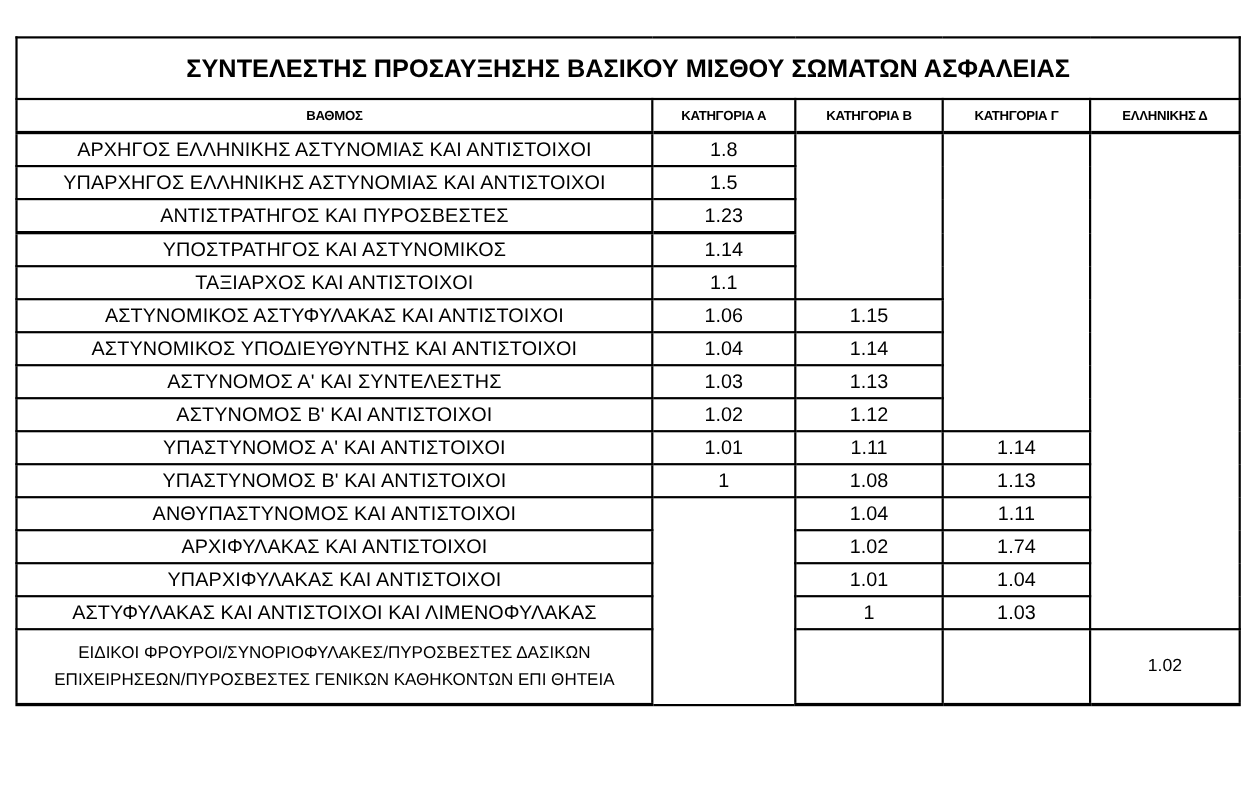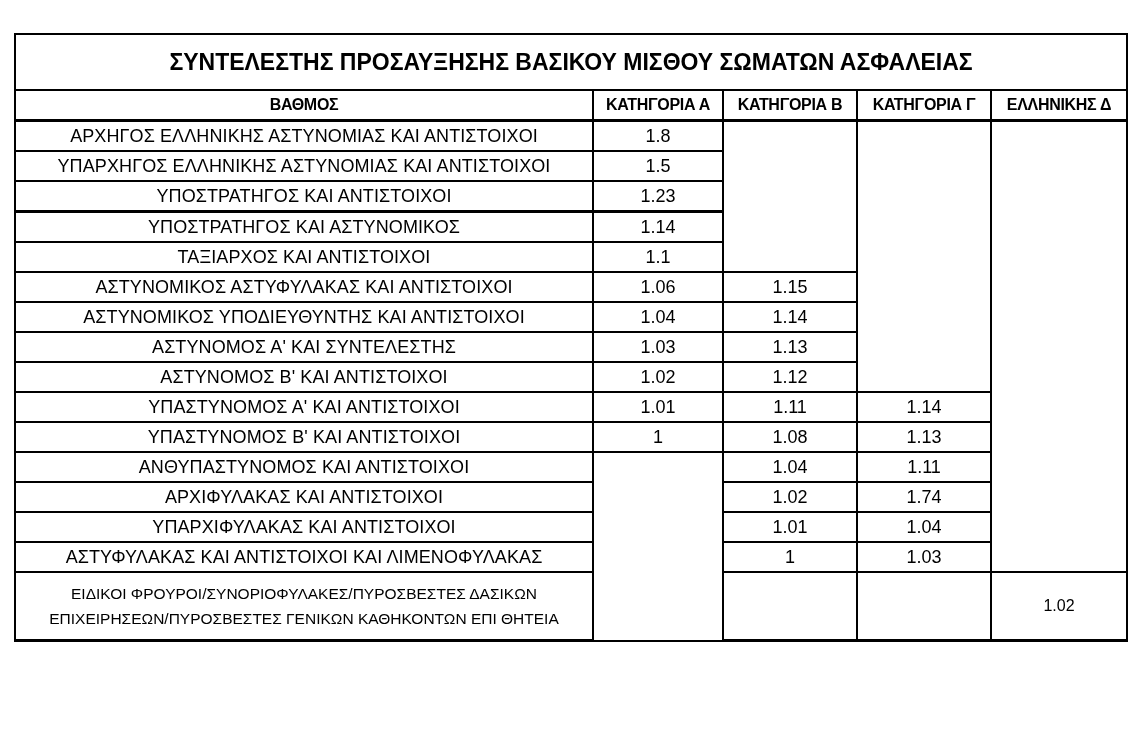--- a/index.html
+++ b/index.html
@@ -44,21 +44,21 @@
     overflow: hidden;
   }
   tr.title-row td {
     height: 54px;
     font-size: 23px;
     font-weight: 700;
     letter-spacing: 0px;
   }
   tr.head-row th {
     height: 28px;
-    font-size: 16px;
+    font-size: 12px;
     font-weight: 700;
     letter-spacing: -0.3px;
     border-bottom-width: 3px;
   }
   tr.data-row td { height: 28px; font-size: 18px; }
   tr.data-row td.g { letter-spacing: 0.1px; white-space: nowrap; }
   tr.thick-below td { border-bottom-width: 3px; }
   tr.last-row td { height: 66px; border-bottom-width: 3px; }
   tr.last-row td.g { font-size: 15.5px; line-height: 25px; white-space: nowrap; }
 </style>
@@ -95,21 +95,21 @@
       <td class="v">1.8</td>
       <td class="v" rowspan="5"></td>
       <td class="v" rowspan="9"></td>
       <td class="v" rowspan="15"></td>
     </tr>
     <tr class="data-row">
       <td class="g">ΥΠΑΡΧΗΓΟΣ ΕΛΛΗΝΙΚΗΣ ΑΣΤΥΝΟΜΙΑΣ ΚΑΙ ΑΝΤΙΣΤΟΙΧΟΙ</td>
       <td class="v">1.5</td>
     </tr>
     <tr class="data-row thick-below">
-      <td class="g">ΥΠΟΣΤΡΑΤΗΓΟΣ ΚΑΙ ΑΝΤΙΣΤΟΙΧΟΙ</td>
+      <td class="g">ΑΝΤΙΣΤΡΑΤΗΓΟΣ ΚΑΙ ΠΥΡΟΣΒΕΣΤΕΣ</td>
       <td class="v">1.23</td>
     </tr>
     <tr class="data-row">
       <td class="g">ΥΠΟΣΤΡΑΤΗΓΟΣ ΚΑΙ ΑΣΤΥΝΟΜΙΚΟΣ</td>
       <td class="v">1.14</td>
     </tr>
     <tr class="data-row">
       <td class="g">ΤΑΞΙΑΡΧΟΣ ΚΑΙ ΑΝΤΙΣΤΟΙΧΟΙ</td>
       <td class="v">1.1</td>
     </tr>

